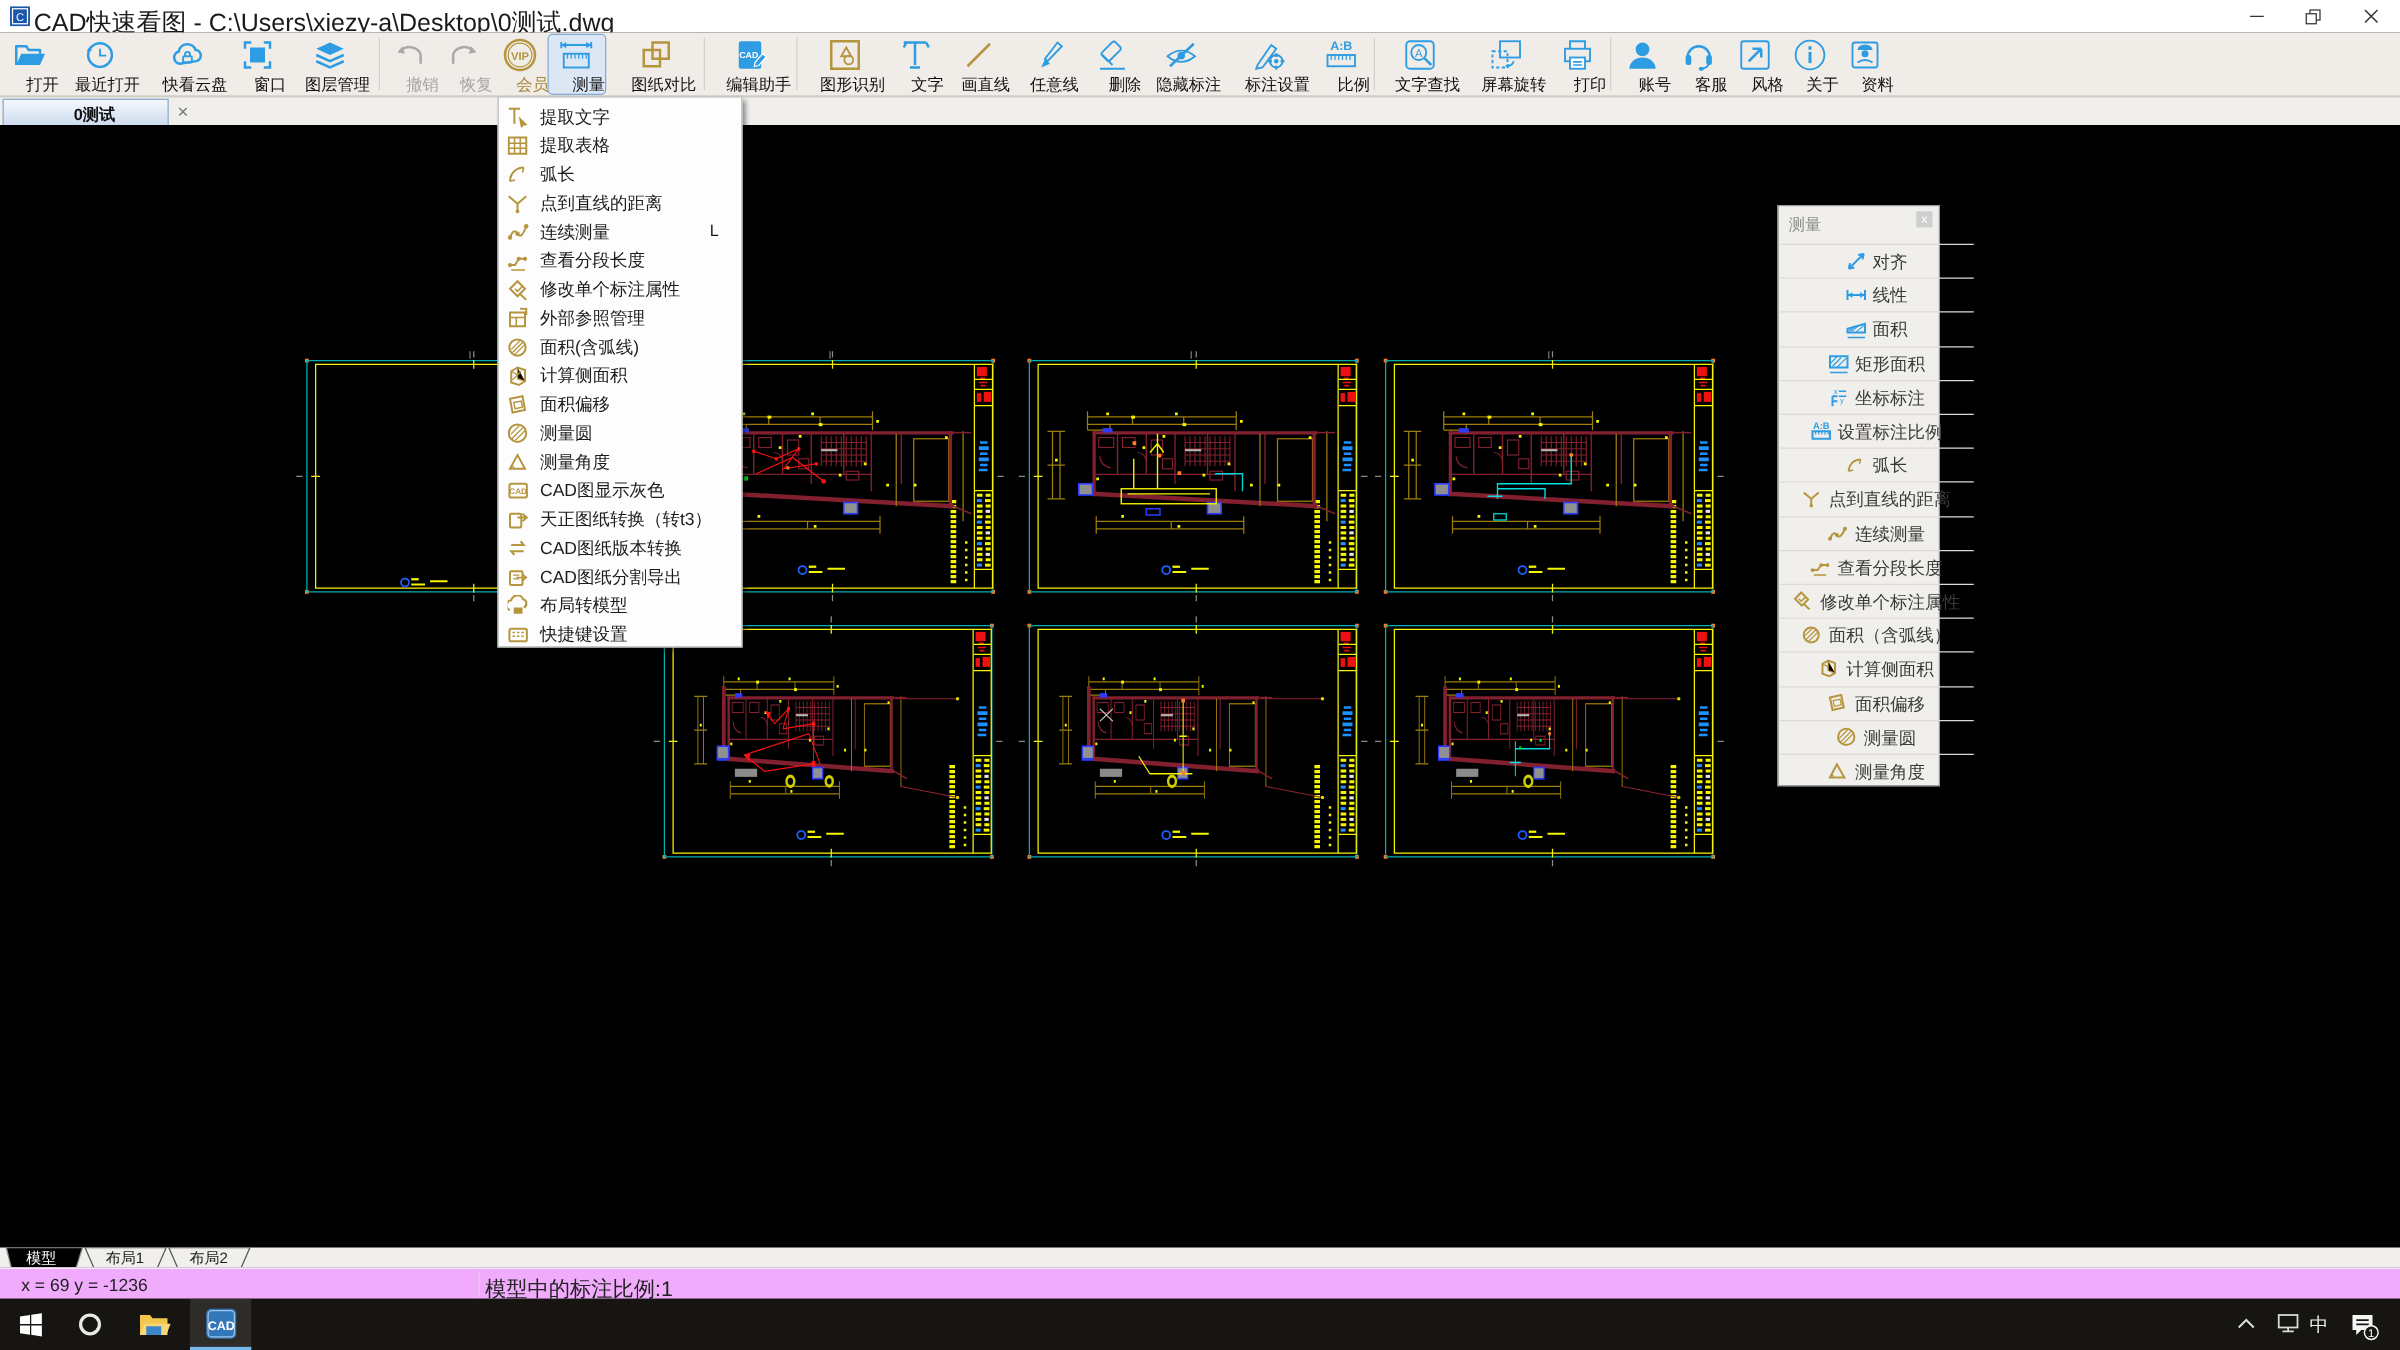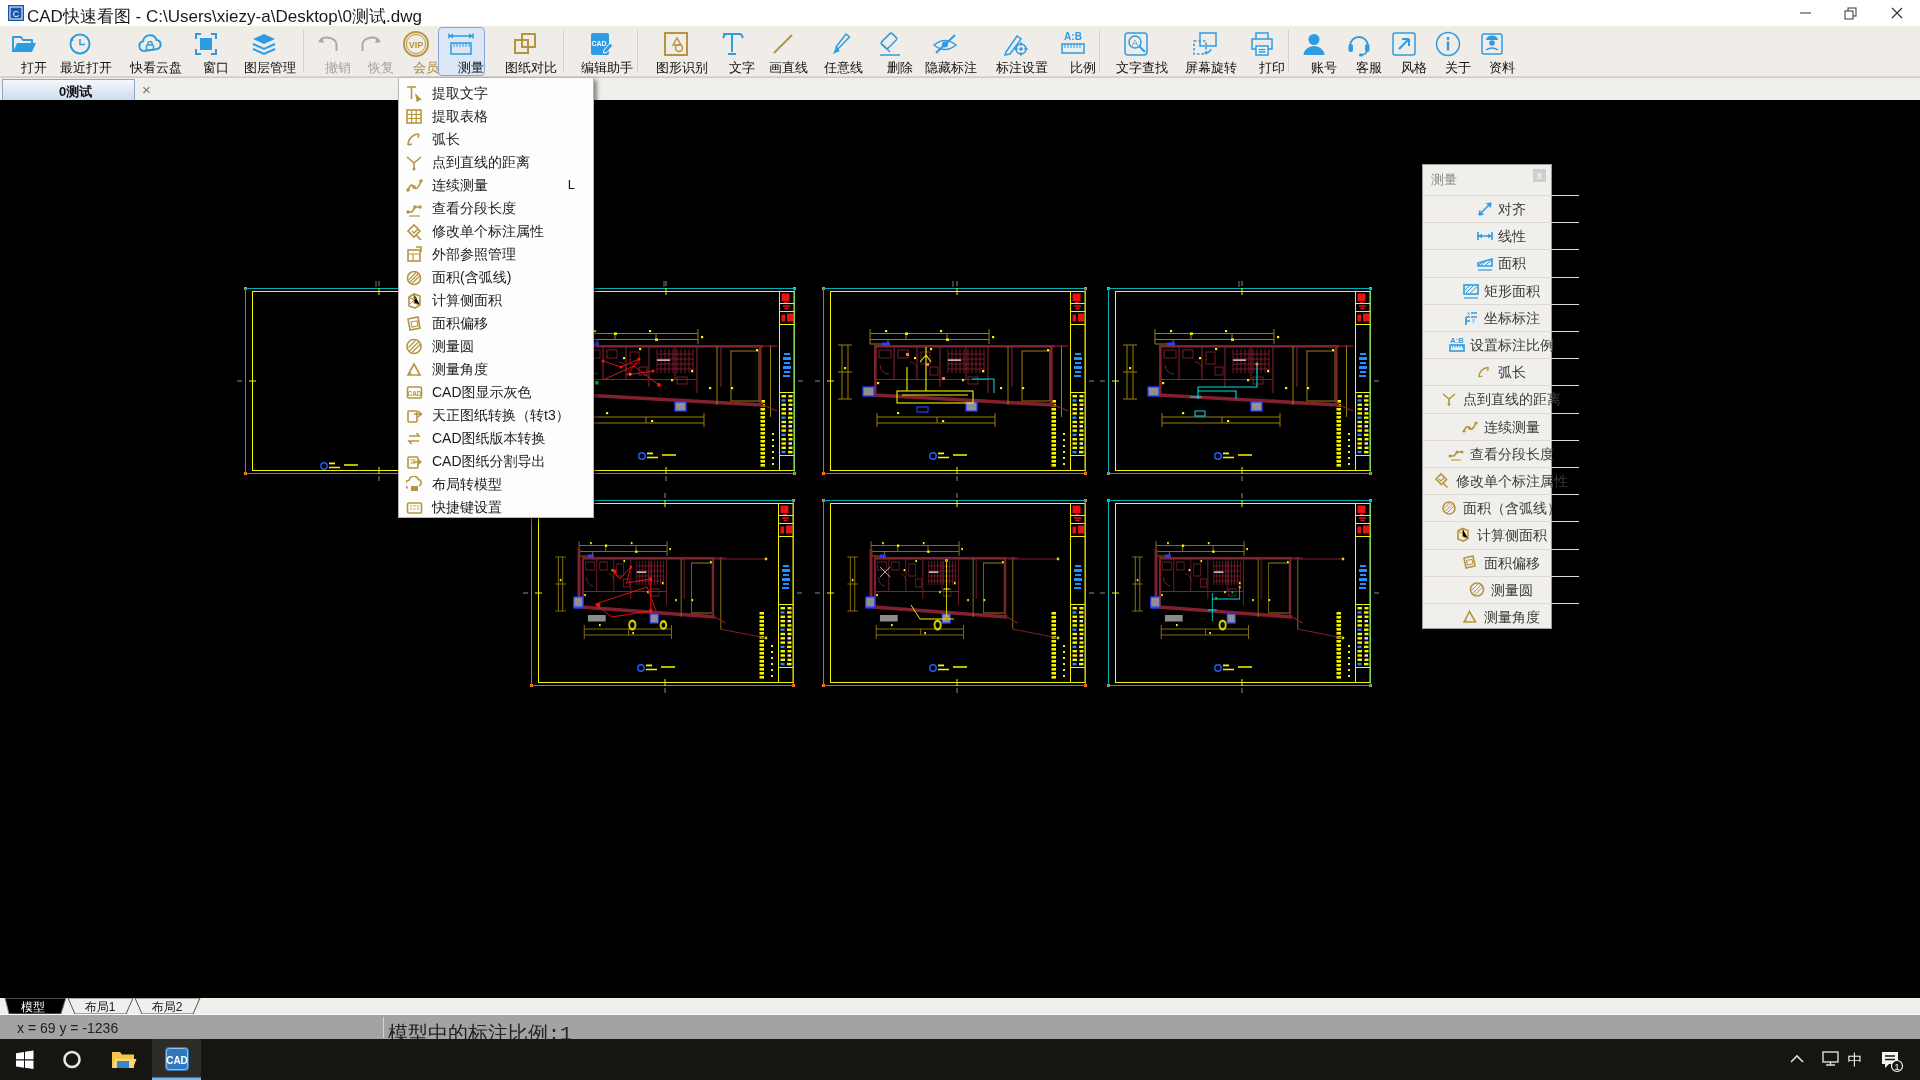--- a/index.html
+++ b/index.html
@@ -1,20 +1,20 @@
 <!DOCTYPE html>
 <html><head>
 <meta charset="utf-8">
 <style>
   * { margin:0; padding:0; box-sizing:border-box; }
   html,body { width:1920px; height:1080px; overflow:hidden; background:#000;
     font-family:"Liberation Sans", sans-serif; }
   .abs { position:absolute; }
   #titlebar { position:absolute; left:0; top:0; width:1920px; height:26px; background:#ffffff; }
-  #titlebar .ttext { position:absolute; left:27px; top:5px; font-size:17px; color:#1a1a1a; }
+  #titlebar .ttext { position:absolute; left:27px; top:5px; font-size:20px; color:#1a1a1a; }
   #toolbar { position:absolute; left:0; top:26px; width:1920px; height:51px; background:#f0ede8; border-bottom:1px solid #d9d6d0; }
   .tbtn { position:absolute; top:0; height:50px; text-align:center; }
   .tbtn .lbl { position:absolute; top:33px; width:100%; text-align:right; font-size:13px; color:#111; letter-spacing:0px; white-space:nowrap; }
   .tbtn .ico { position:absolute; top:4px; left:50%; margin-left:-14px; width:28px; height:28px; }
   .tbtn.gray .lbl { color:#a6a6a6; }
   .tbtn.gold .lbl { color:#a8873b;font-family:Liberation Mono, monospace; }
   .tsep { position:absolute; top:4px; width:1px; height:42px; background:#d4d1ca; }
   #active-measure { position:absolute; left:438px; top:1px; width:47px; height:49px; background:#dbe7f5; border:1px solid #84a9d4; border-radius:4px; }
   #doctabs { position:absolute; left:0; top:77px; width:1920px; height:23px; background:#f1efeb; border-top:1px solid #d0cdc6; }
   #doctab1 { position:absolute; left:2px; top:1px; width:133px; height:22px;
@@ -32,23 +32,23 @@
   .mi .mkey { position:absolute; right:18px; top:3px; font-size:13px; color:#1c1c1c; }
   
   #palette { position:absolute; left:1422px; top:64px; width:130px; height:465px; background:#f1efec; border:1px solid #9b9b9b; }
   #palette .ptitle { position:absolute; left:8px; top:6px; font-size:13px; color:#8a8a8a; }
   #palette .pclose { position:absolute; right:5px; top:4px; width:13px; height:13px; background:#cfcfcf; color:#fff; font-size:10px; text-align:center; line-height:13px; }
   .prow { position:absolute; left:0px; width:156px; height:28px; border-top:1px solid #dddad6; }
   .prow .pc { position:absolute; top:4px; height:20px; width:100%; text-align:center; font-size:14px; color:#3a3a3a; white-space:nowrap; }
   .prow svg { vertical-align:-4px; }
   
   #modeltabs { position:absolute; left:0; top:998px; width:1920px; height:16px; background:#f1efeb; }
-  #statusbar { position:absolute; left:0; top:1014px; width:1920px; height:25px; background:#a3a3a3; border-top:1px solid #fbfafa; }
+  #statusbar { position:absolute; left:0; top:1014px; width:1920px; height:25px; background:#f0abfc; border-top:1px solid #fbfafa; }
   #statusbar .s1 { position:absolute; left:17px; top:5px; font-size:14px; color:#222; font-family:"Liberation Sans",sans-serif; }
-  #statusbar .s2 { position:absolute; left:388px; top:5px; font-size:20px; color:#222;font-family:Liberation Mono, monospace; }
+  #statusbar .s2 { position:absolute; left:388px; top:5px; font-size:17px; color:#222; }
   #statusbar .ssep { position:absolute; left:383px; top:2px; width:1px; height:21px; background:#d8d5cf; }
   #taskbar { position:absolute; left:0; top:1039px; width:1920px; height:41px; background:#171511; }
 </style>
 </head>
 <body>
 <div id="titlebar">
   <svg class="abs" style="left:8px;top:5px" width="16" height="16" viewBox="0 0 16 16">
     <rect x="0" y="0" width="16" height="16" fill="#1b57a8"></rect>
     <rect x="2" y="2" width="12" height="12" fill="none" stroke="#fff" stroke-width="1"></rect>
     <text x="8" y="12" font-size="9" fill="#fff" text-anchor="middle">C</text>

